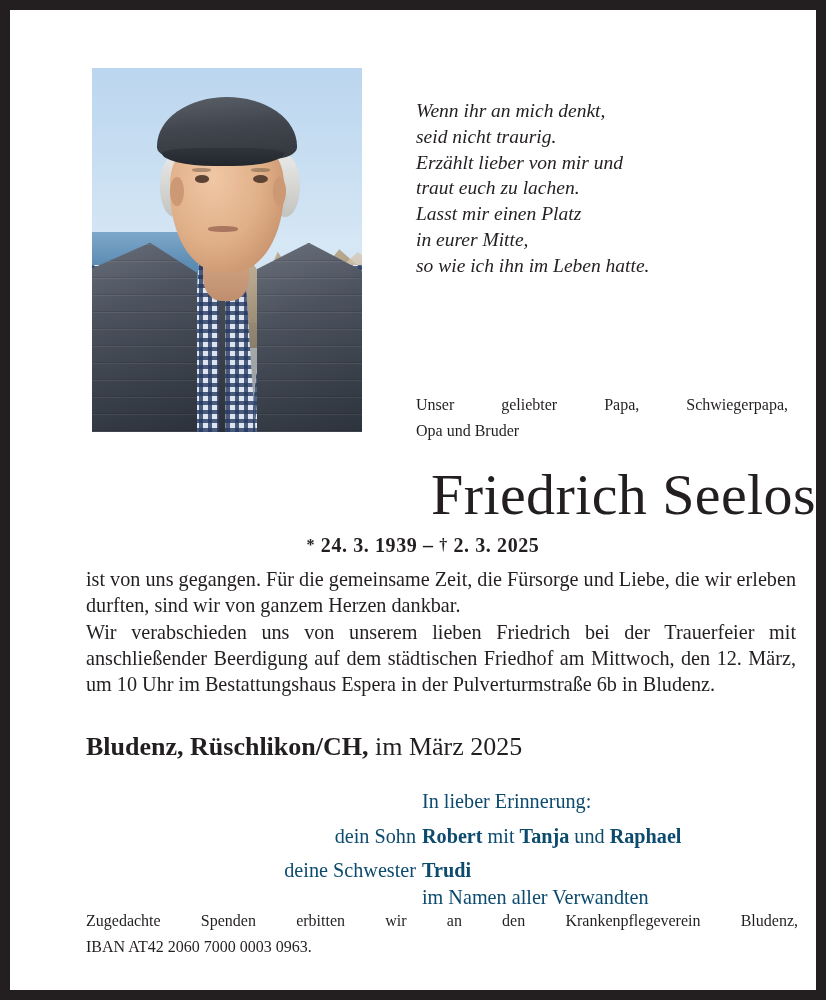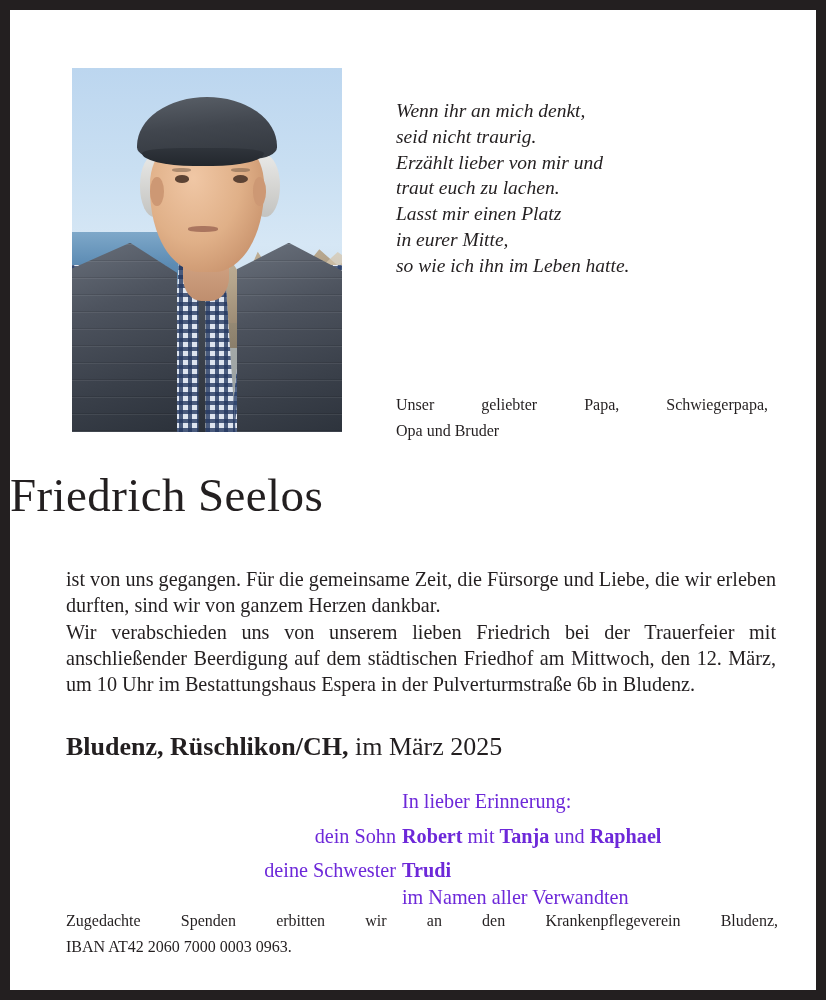--- a/index.html
+++ b/index.html
@@ -16,20 +16,21 @@
   }
 
   
   #notice {
     position: relative;
     box-sizing: border-box;
     width: 826px;
     height: 1000px;
     background: #ffffff;
     border: 10px solid #231f20;
+    padding-left: 20px;
   }
   #sheet {
     position: relative;
     box-sizing: border-box;
     width: 100%;
     height: 100%;
     background: #ffffff;
     padding: 0;
   }
 
@@ -269,22 +270,22 @@
   .relation .j1 {
     text-align: justify;
     text-align-last: justify;
   }
 
   
   .name {
     position: absolute;
     left: 0; right: 0;
     top: 455px;
-    text-align: left;
-    font-size: 47px;
+    text-align: right;
+    font-size: 58px;
     line-height: 60px;
     letter-spacing: .4px;
     color: #231f20;
   }
   .dates {
     position: absolute;
     left: 0; right: 0;
     top: 524px;
     text-align: center;
     font-size: 20px;
@@ -319,21 +320,21 @@
   .place b { font-weight: bold; }
 
   
   .memory {
     position: absolute;
     left: 0;
     top: 778px;
     width: 100%;
     font-size: 20.2px;
     line-height: 26.6px;
-    color: #6d28d9;
+    color: #0c4a6e;
   }
   .memory .row {
     display: block;
     width: 100%;
     white-space: nowrap;
   }
   .memory .lead {
     display: inline-block;
     width: 386px;
     text-align: right;
@@ -411,20 +412,27 @@
       </div>
 
       <div class="relation">
         <span class="j j1">Unser geliebter Papa, Schwiegerpapa,</span>
         <span class="j">Opa und Bruder</span>
       </div>
     </div>
 
     <div class="name">Friedrich Seelos</div>
 
+    <div class="dates">
+      <span class="sym">*</span>
+      <span>24. 3. 1939</span>
+      <span>–</span>
+      <span class="sym">†</span>
+      <span>2. 3. 2025</span>
+    </div>
 
     <div class="body-text">
       <p class="para-justify">ist von uns gegangen. Für die gemeinsame Zeit, die Fürsorge und Liebe, die wir erleben durften, sind wir von ganzem Herzen dankbar.</p>
       <p class="para-justify">Wir verabschieden uns von unserem lieben Friedrich bei der Trauerfeier mit anschließender Beerdigung auf dem städtischen Friedhof am Mittwoch, den 12. März, um 10 Uhr im Bestattungshaus Espera in der Pulverturmstraße 6b in Bludenz.</p>
     </div>
 
     <div class="place">
       <b>Bludenz, Rüschlikon/CH,</b>
       <span>im März 2025</span>
     </div>

